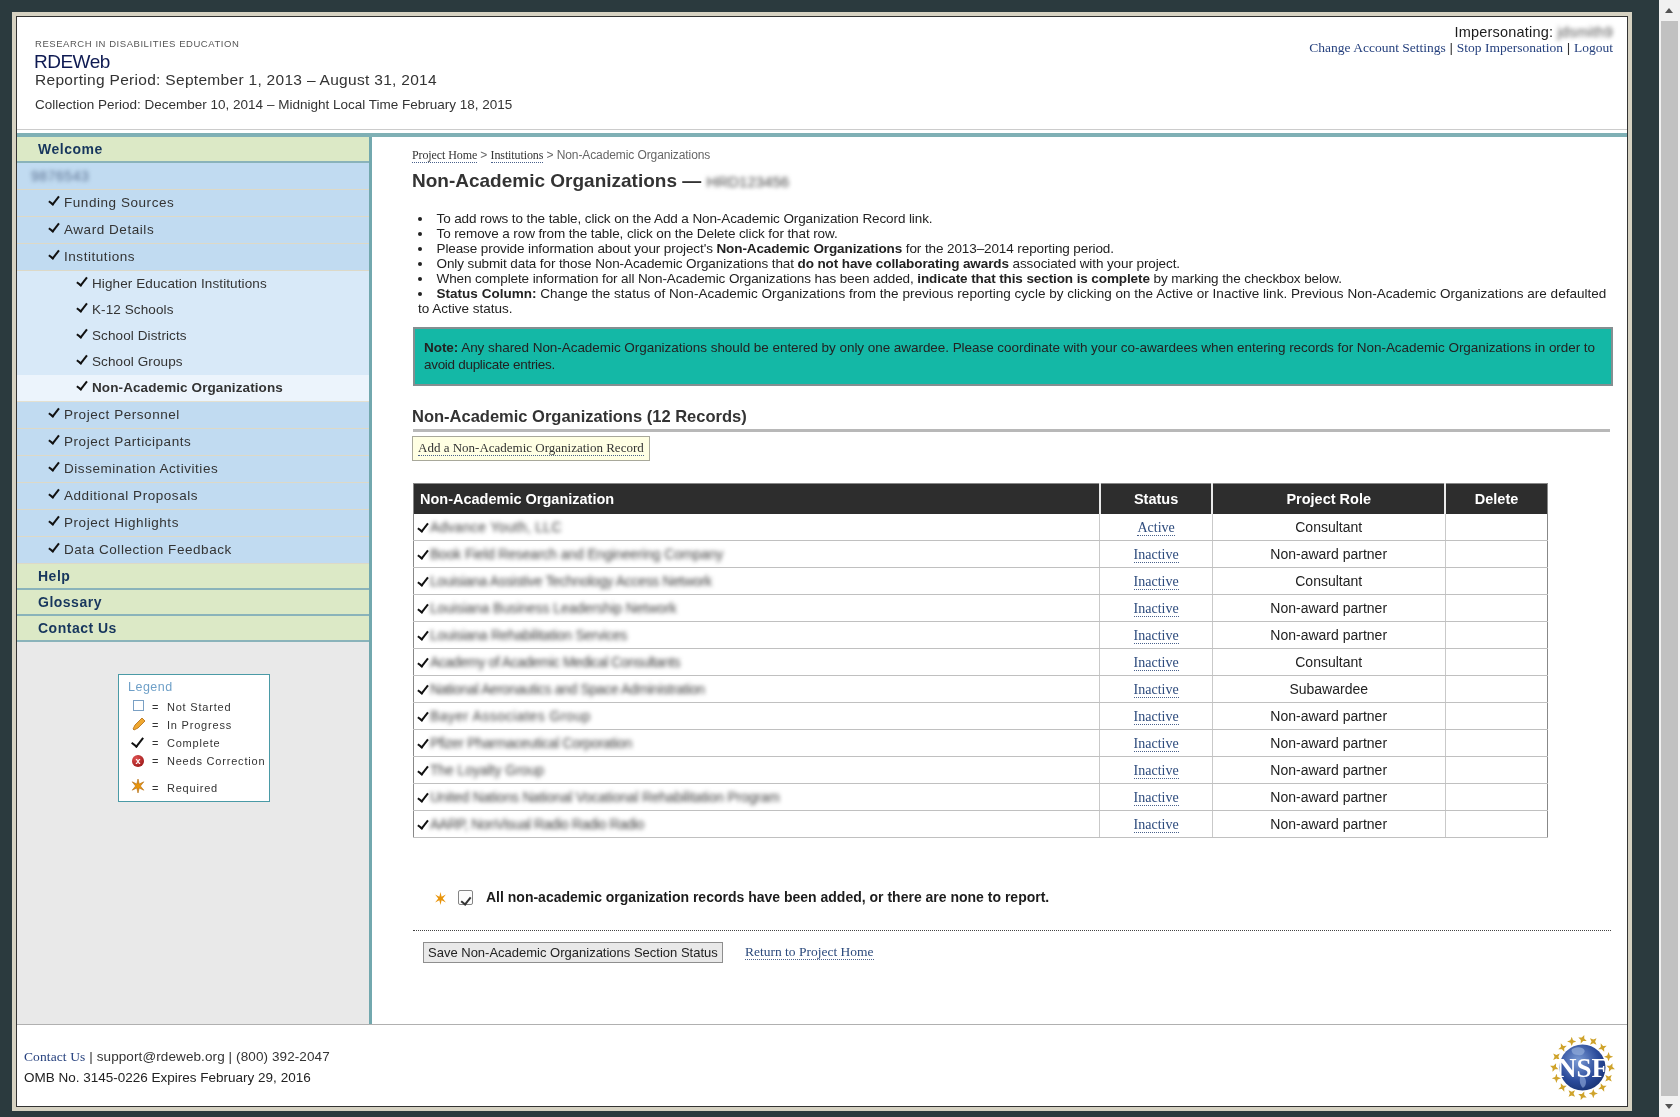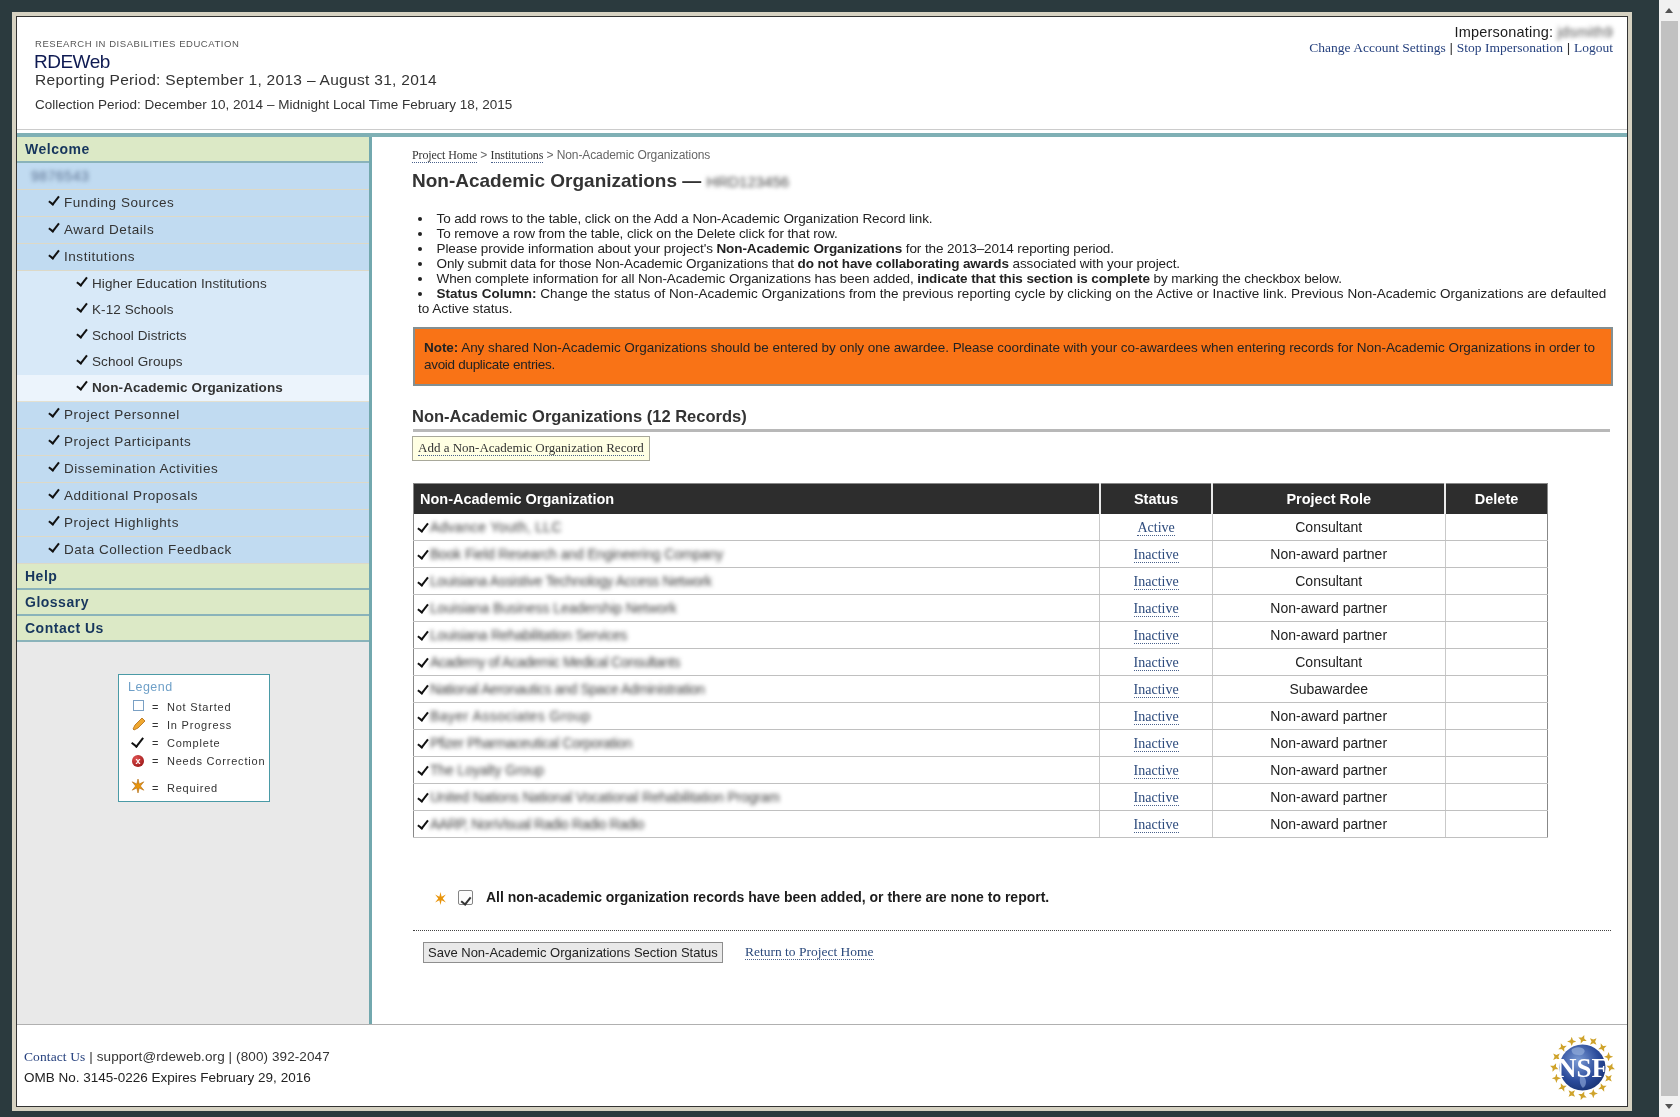--- a/index.html
+++ b/index.html
@@ -18,36 +18,36 @@
 #hd1 { left:18px; top:21px; font-size:9.5px; letter-spacing:0.55px; color:#555; }
 #hd2 { left:17px; top:34px; font-size:19px; letter-spacing:-0.5px; color:#0e1a52; }
 #hd3 { left:18px; top:54px; font-size:15.5px; letter-spacing:0.3px; color:#333; }
 #hd4 { left:18px; top:80px; font-size:13.5px; color:#333; }
 #imp1 { right:14px; top:7px; font-size:14.5px; letter-spacing:0.2px; color:#1c1c1c; }
 #imp2 { right:14px; top:23px; font-size:13.5px; }
 
 #sidebar { position:absolute; left:0; top:120px; width:352px; height:887px;
            border-right:3px solid #72a8ae; background:#e9e9e9; }
 .sh { height:24px; background:#dce9c6; border-bottom:2px solid #8ab3ba;
-      font-weight:bold; color:#17365d; font-size:14px; line-height:24px; padding-left:8px;
+      font-weight:bold; color:#17365d; font-size:14px; line-height:24px; padding-left:21px;
       letter-spacing:0.5px; }
 .mi { height:26px; border-bottom:1px solid #ddd9c7; background:#c1dbf1;
       font-size:13.5px; color:#333; line-height:26px; letter-spacing:0.55px; }
 .mi2 { height:26px; background:#d8e9f8; font-size:13.5px; color:#333; line-height:26px;
        letter-spacing:0.1px; }
 .mi .chk, .mi2 .chk { margin:0 7px 2px 34px; }
 .mi2 .chk { margin-left:62px; }
 
 #bc { left:395px; top:131px; font-size:12px; letter-spacing:-0.1px; color:#666; }
 #h1 { left:395px; top:153px; font-size:19px; font-weight:bold; color:#333; }
 #blts { left:392px; top:194px; width:1250px; list-style-position:inside; padding-left:9px;
         font-size:13.5px; line-height:15px; color:#222; letter-spacing:-0.1px; }
 #blts li { white-space:nowrap; }
 #blts li:last-child { letter-spacing:0.02px; }
-#note { left:396px; top:310px; width:1185px; height:34px; background:#f97316;
+#note { left:396px; top:310px; width:1185px; height:34px; background:#14b8a6;
         border:2px solid #848f91; padding:10px 2px 11px 9px; font-size:13.5px; letter-spacing:-0.3px; line-height:17px; color:#222; }
 #noteline { letter-spacing:-0.05px; }
 #sec { left:395px; top:390px; font-size:16.5px; font-weight:bold; color:#333; }
 #addbtn { left:395px; top:419px; background:#ffffe3; border:1px solid #a8a89a; padding:3px 5px 4px; font-size:13px; }
 #lbl { left:469px; top:872px; font-size:14px; font-weight:bold; color:#1c1c1c; }
 #savebtn { left:406px; top:925px; background:#e9e9e9; border:1px solid #8e8e8e; padding:2px 4px 2px; font-size:13px; color:#222; }
 #retlink { left:728px; top:927px; font-size:13.5px; }
 #f1 { left:7px; top:1032px; font-size:13.5px; letter-spacing:0.1px; color:#333; }
 #f2 { left:7px; top:1053px; font-size:13.5px; color:#222; }
 

